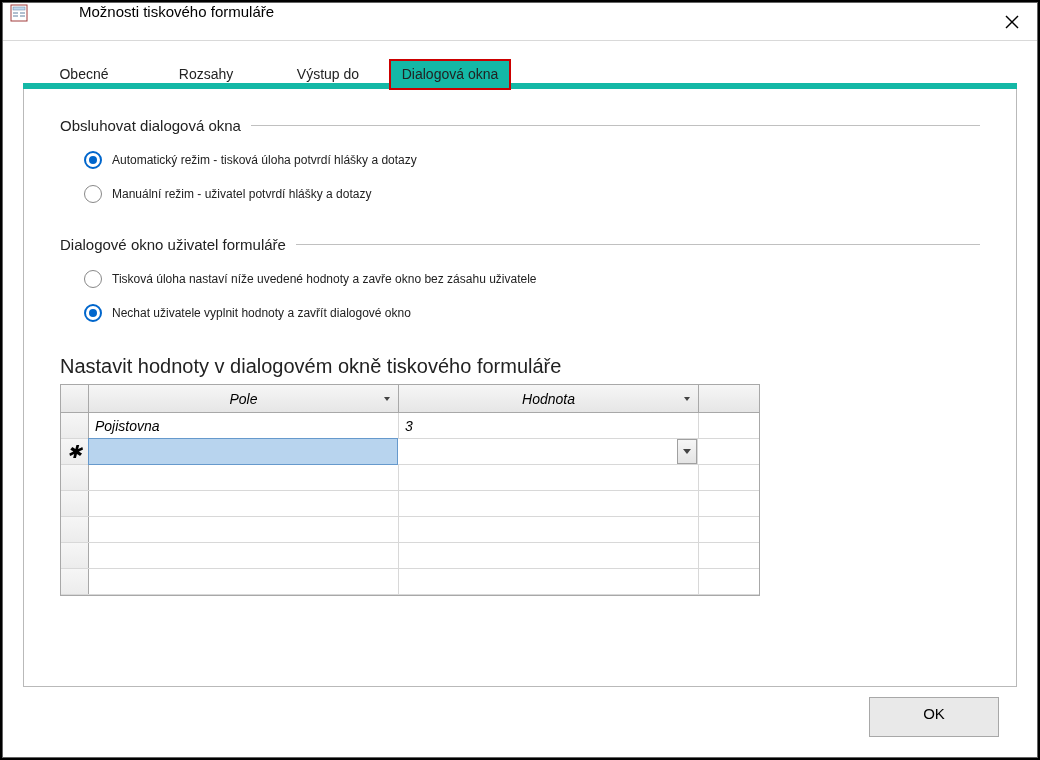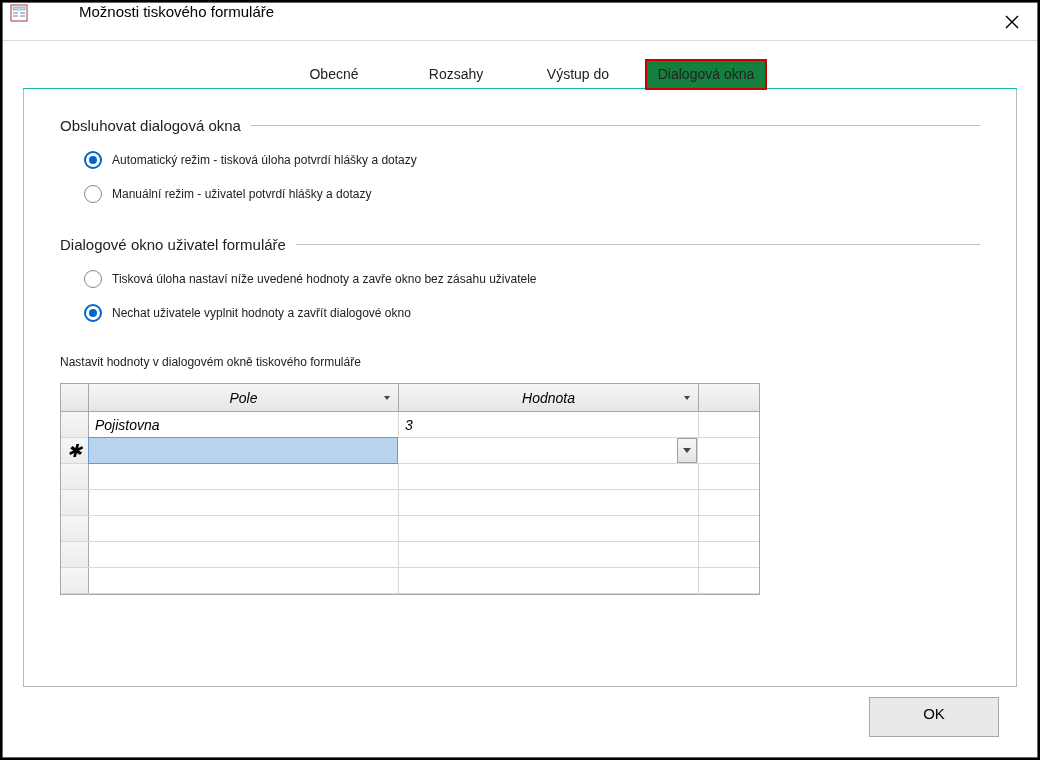--- a/index.html
+++ b/index.html
@@ -56,45 +56,43 @@
     }
     .content {
       flex: 1;
       padding: 18px 20px 10px 20px;
       display: flex;
       flex-direction: column;
       position: relative;
     }
     .tabs {
       display: flex;
-      border-bottom: 1px solid #14b8a6;
+      border-bottom: 6px solid #14b8a6;
       height: 30px;
       position: relative;
-      justify-content: center;
     }
     .tab {
       width: 122px;
       height: 29px;
       text-align: center;
       line-height: 29px;
       font-size: 14px;
       color: #222;
       border: 1px solid transparent;
       border-bottom: none;
       cursor: default;
       margin-bottom: -1px;
     }
     .tab.active {
       border: 2px solid #cc0000;
-      background: #15803d;
+      background: #14b8a6;
       z-index: 2;
       position: relative;
       height: 31px;
       line-height: 27px;
-      margin-left: 6px;
     }
     .panel {
       border: 1px solid #b9b9b9;
       border-top: none;
       padding: 28px 36px 20px 36px;
       flex: 1;
     }
     .group {
       margin-bottom: 30px;
     }
@@ -140,23 +138,23 @@
       width: 8px;
       height: 8px;
       background: #0066cc;
       border-radius: 50%;
     }
     .radio-label {
       font-size: 12px;
       color: #222;
     }
     .subheading {
-      font-size: 12px;
+      font-size: 20px;
       color: #222;
-      margin-bottom: 14px;
+      margin-bottom: 6px;
       margin-top: 4px;
     }
     .grid {
       border: 1px solid #a8a8a8;
       width: 700px;
       background: #fff;
       font-style: italic;
     }
     .grid-header {
       display: flex;

